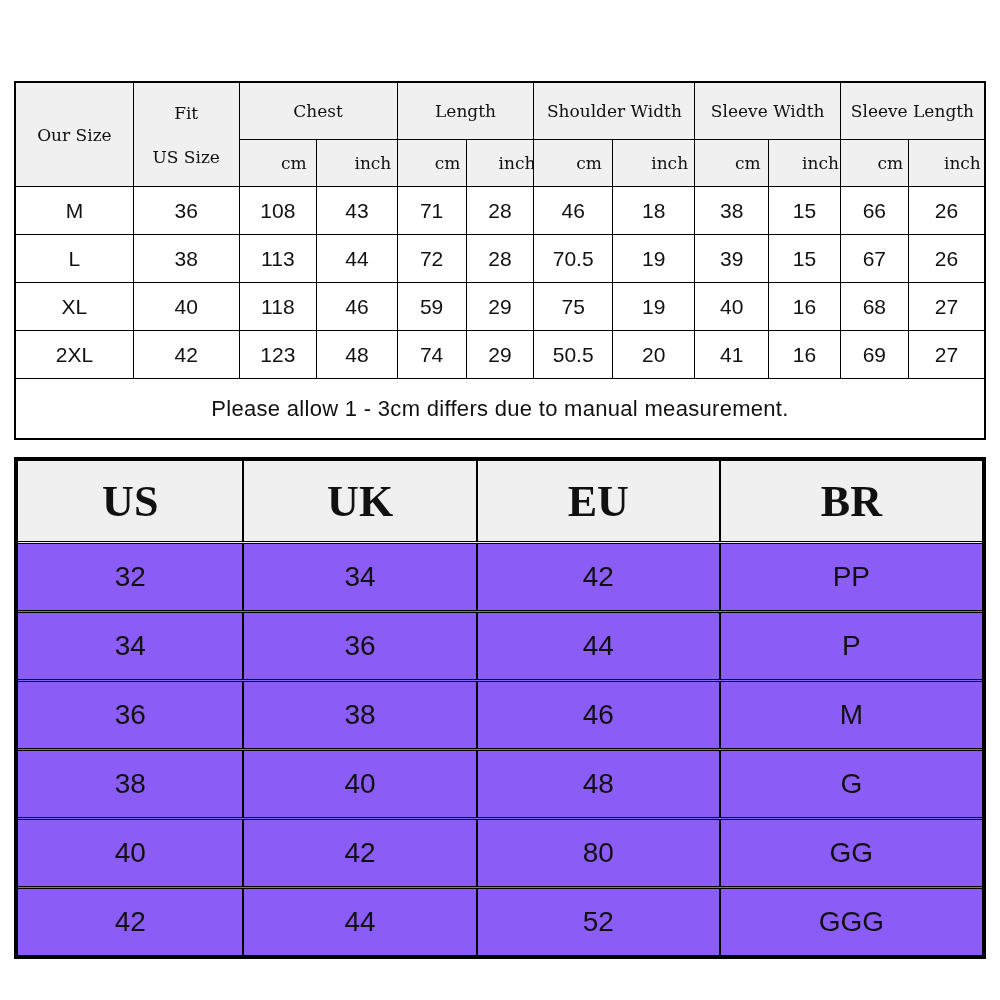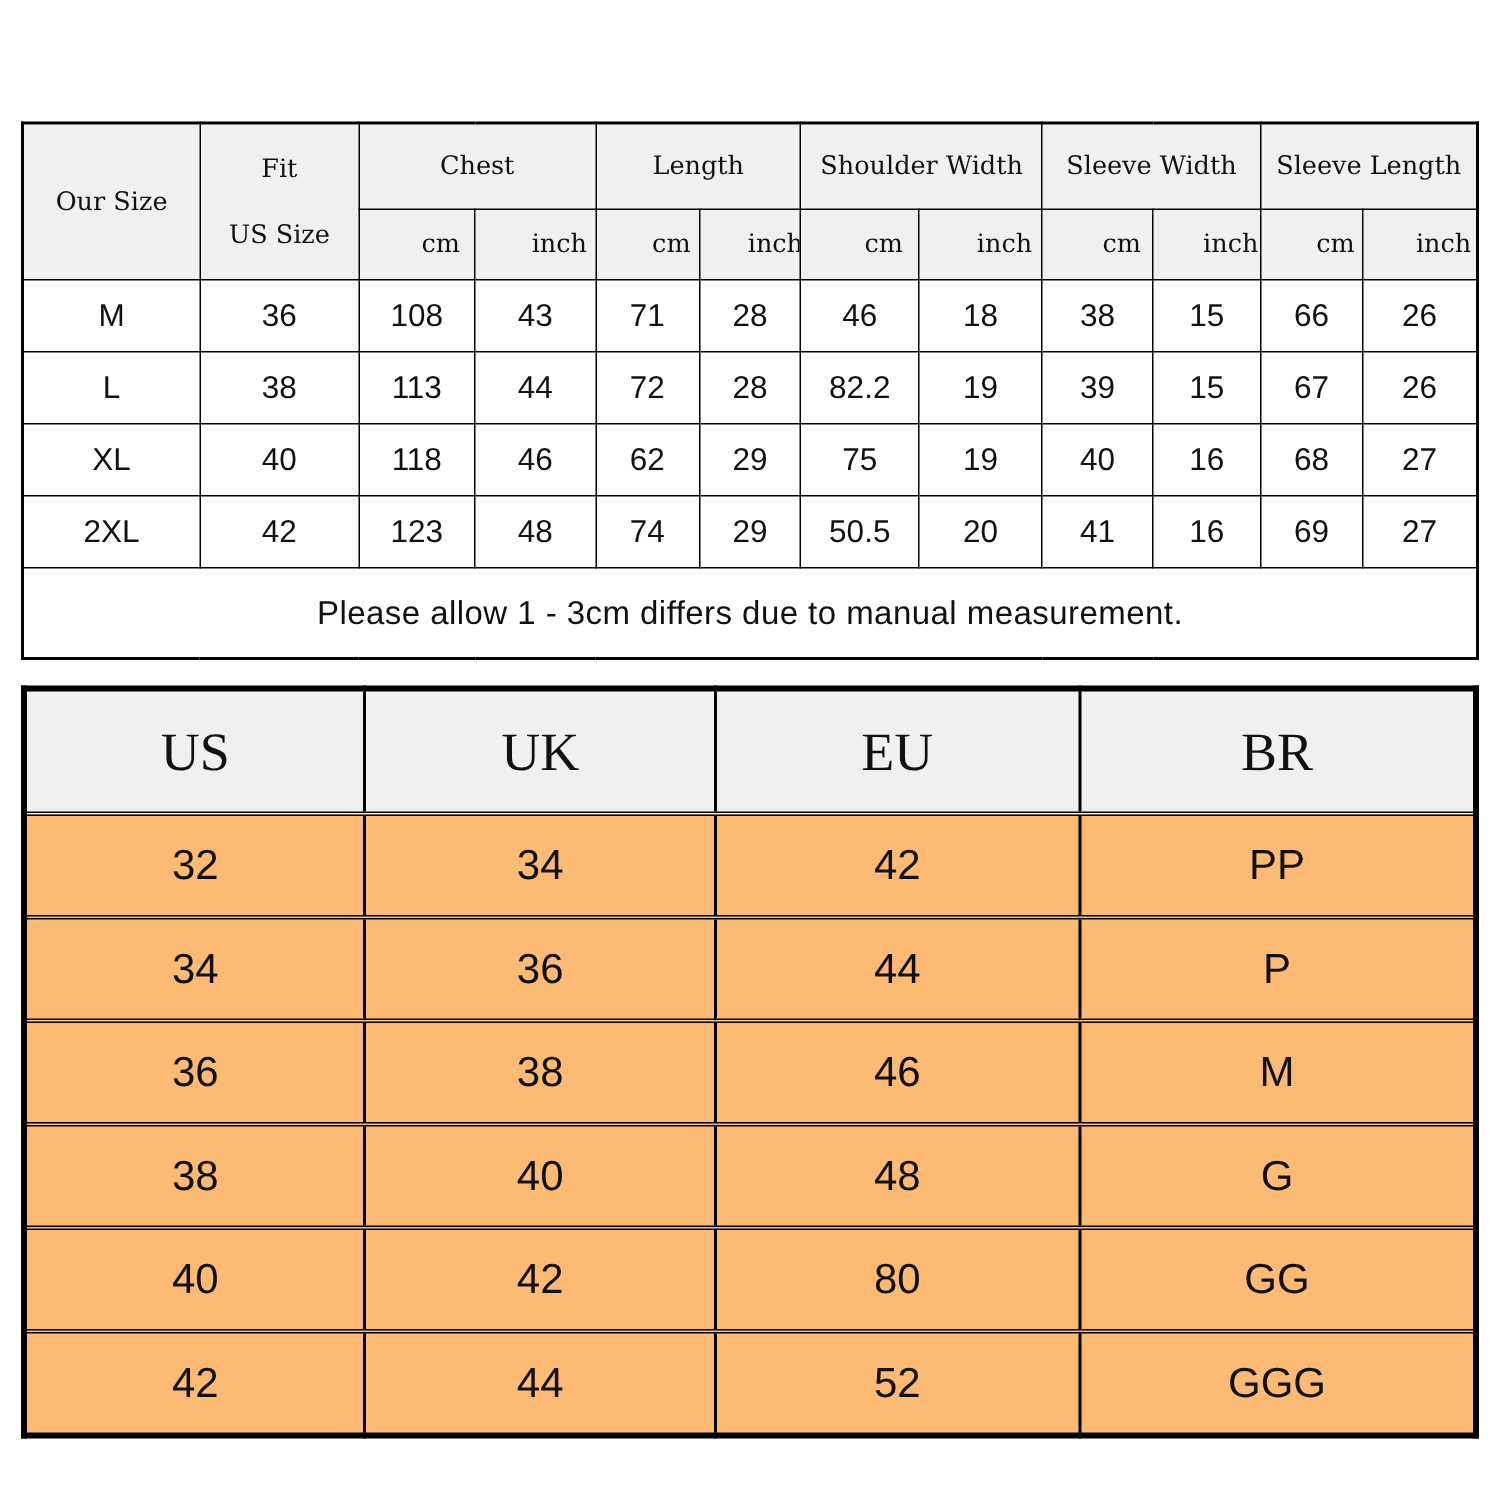--- a/index.html
+++ b/index.html
@@ -48,32 +48,32 @@
     letter-spacing:0.3px;
     background:#fff;
   }
 
   
   .t2{border:4px solid var(--border);margin-top:17px;}
   .t2 th{
     border:2px solid var(--border);
     background:var(--header-bg);
     font-family:"Liberation Serif", serif;
-    font-weight:normal;
-    font-size:36px;
+    font-weight:bold;
+    font-size:44px;
     height:78px;
     text-align:center;vertical-align:middle;
   }
   .t2 td{
     border:2px solid var(--border);
     border-top:3px double var(--border);
     font-size:28px;
     height:64px;
     text-align:center;vertical-align:middle;
-    background:#fdba74;
+    background:#8b5cf6;
   }
 </style>
 </head>
 <body>
 
 <div class="page">
 
   <table class="t1">
     <colgroup>
       <col style="width:12.2%">
@@ -130,33 +130,33 @@
         <td>66</td>
         <td>26</td>
       </tr>
       <tr>
         <td>L</td>
         <td>38</td>
         <td>113</td>
         <td>44</td>
         <td>72</td>
         <td>28</td>
-        <td>82.2</td>
+        <td>70.5</td>
         <td>19</td>
         <td>39</td>
         <td>15</td>
         <td>67</td>
         <td>26</td>
       </tr>
       <tr>
         <td>XL</td>
         <td>40</td>
         <td>118</td>
         <td>46</td>
-        <td>62</td>
+        <td>59</td>
         <td>29</td>
         <td>75</td>
         <td>19</td>
         <td>40</td>
         <td>16</td>
         <td>68</td>
         <td>27</td>
       </tr>
       <tr>
         <td>2XL</td>

